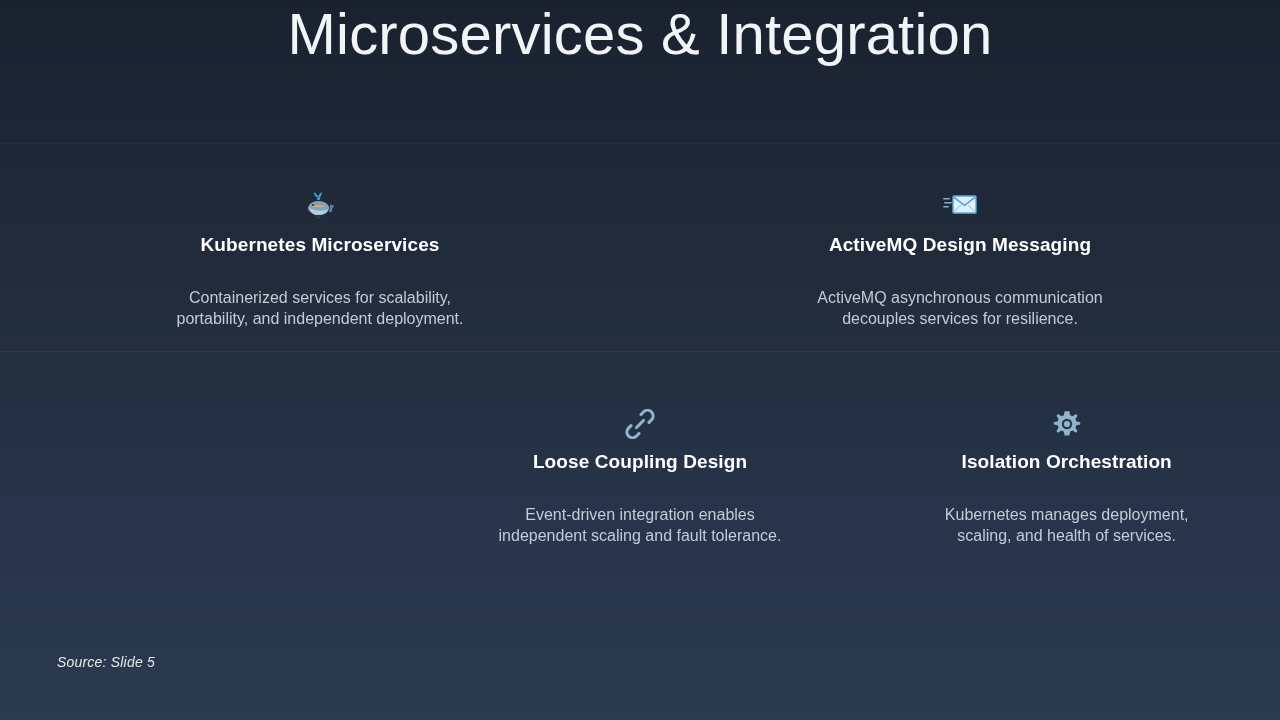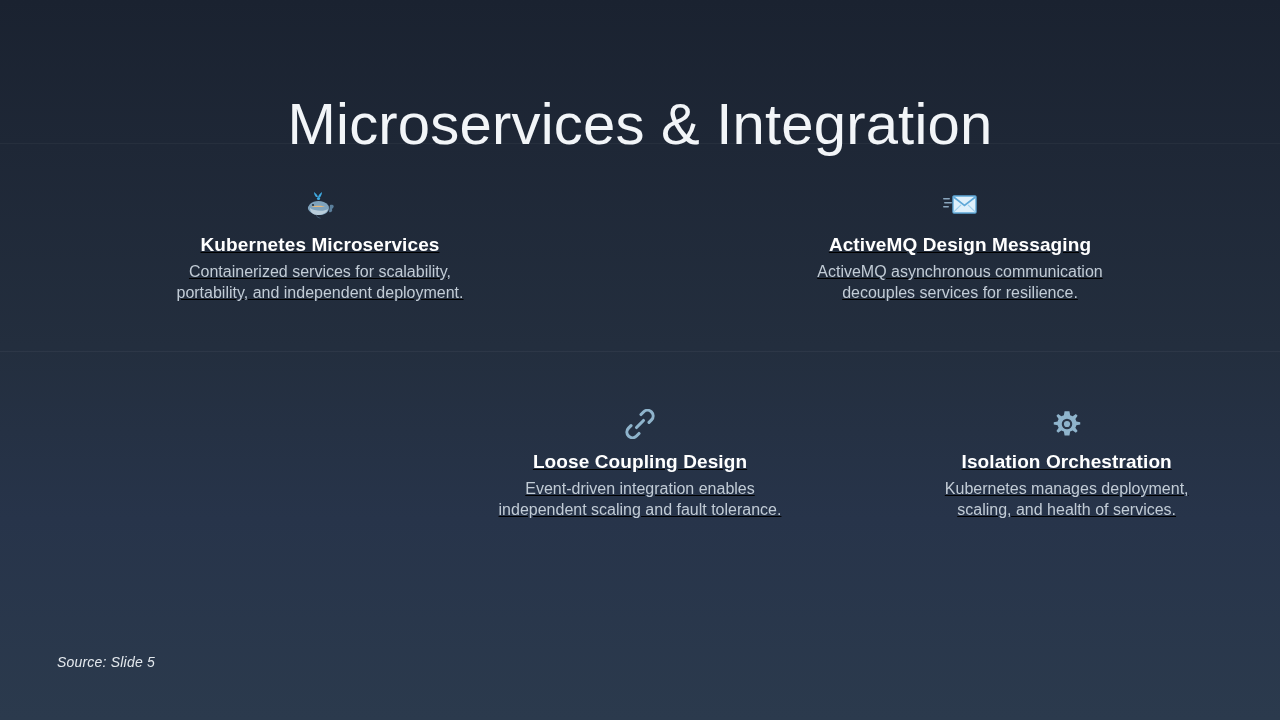--- a/index.html
+++ b/index.html
@@ -33,26 +33,26 @@
         #232e3e 45%,
         #27344: 70%,
         #2b3a4d 100%);
     background: linear-gradient(180deg, #1a2230 0%, #1e2736 20%, #232e3e 48%, #27344a 72%, #2b3a4d 100%);
     overflow: hidden;
   }
 
   
   .title-zone {
     position: absolute;
-    top: 12px;
+    top: 4px;
     left: 0;
     width: 1280px;
     height: 143px;
     display: flex;
-    align-items: flex-end;
+    align-items: flex-start;
     justify-content: center;
   }
   .slide-title {
     font-size: 58px;
     font-weight: 300;
     letter-spacing: 0.2px;
     color: #f2f5f8;
     line-height: 1.05;
     text-align: center;
     white-space: nowrap;
@@ -64,26 +64,24 @@
     left: 0;
     width: 1280px;
     display: flex;
   }
   .row-top {
     top: 143px;
     height: 209px;
     border-top: 1px solid rgba(255,255,255,0.035);
     border-bottom: 1px solid rgba(255,255,255,0.045);
     box-sizing: border-box;
-    text-decoration: underline;
   }
   .row-bottom {
     top: 361px;
     height: 209px;
-    text-decoration: underline;
   }
 
   .cell {
     flex: 1 1 0;
     padding: 0 32px;
     box-sizing: border-box;
     text-align: center;
     display: flex;
     flex-direction: column;
     align-items: center;
@@ -104,21 +102,21 @@
 
   .cell-heading {
     margin-top: 9px;
     font-size: 19px;
     font-weight: 700;
     color: #ffffff;
     letter-spacing: 0.1px;
     line-height: 1.25;
   }
   .cell-body {
-    margin-top: 4px;
+    margin-top: 30px;
     font-size: 16px;
     font-weight: 400;
     color: #c2ccd6;
     line-height: 1.35;
     max-width: 310px;
   }
   .row-bottom .cell-body { max-width: 300px; }
 
   
   .footer {

